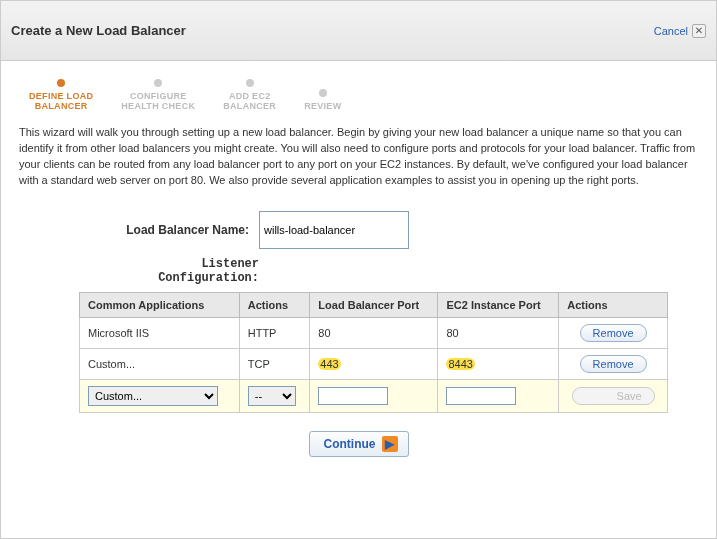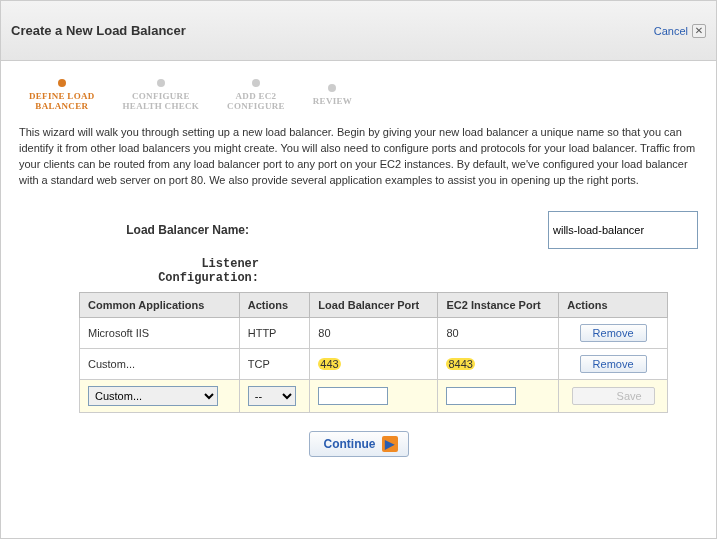--- a/index.html
+++ b/index.html
@@ -24,52 +24,52 @@
     .titlebar h1 { font-size: 13px; font-weight: bold; color: #333; }
     .cancel-group { display: flex; align-items: center; gap: 4px; margin-left: 42px; }
     .cancel-link { color: #2a5db0; font-size: 11px; cursor: pointer; }
     .close-btn {
       border: 1px solid #aaa; background: #f0f0f0; width: 14px; height: 14px;
       font-size: 10px; line-height: 12px; text-align: center; cursor: pointer;
       border-radius: 2px; color: #555;
     }
     .content { padding: 12px 18px; }
     .stepper {
-      display: flex; align-items: center; margin: 6px 0 14px 10px;
-      gap: 28px; font-size: 9px; font-weight: bold; letter-spacing: .3px; font-family: Liberation Serif, serif;
+      display: flex; align-items: flex-end; margin: 6px 0 14px 10px;
+      gap: 28px; font-size: 9px; font-weight: bold; letter-spacing: .3px;
     }
     .step { text-align: center; color: #bbb; position: relative; }
     .step.active { color: #d97b24; }
     .step-circle {
       width: 8px; height: 8px; border-radius: 50%; background: #ccc;
       margin: 0 auto 4px;
     }
     .step.active .step-circle { background: #d97b24; }
     .intro { font-size: 11px; line-height: 1.45; color: #333; margin-bottom: 22px; }
-    .form-row { margin: 8px 0 8px 70px; display: flex; align-items: center; justify-content: space-between; }
+    .form-row { margin: 8px 0 8px 70px; display: flex; align-items: center; }
     .form-label { font-weight: bold; width: 170px; text-align: right; padding-right: 10px; font-size: 12px; }
     .text-input {
       border: 1px solid #7f9db9; padding: 18px 4px; font-size: 11px; width: 150px; height: 20px;
     }
     .listener-label-row { margin: 8px 0 6px 70px; display: flex; }
     .listener-label { font-weight: bold; width: 170px; text-align: right; font-size: 12px; line-height: 1.2; }
     .table-wrap { margin: 0 30px 0 60px; }
     table { width: 100%; border-collapse: collapse; border: 1px solid #bbb; }
     th {
       background: #e8e8e8; border: 1px solid #bbb; padding: 6px 8px;
       text-align: left; font-size: 11px; font-weight: bold; color: #333;
     }
     td { border: 1px solid #ccc; padding: 6px 8px; font-size: 11px; }
     tr.alt td { background: #fff; }
     tr.highlight td { background: #fffde4; }
     .hl { background: #fde047; padding: 0 2px; border-radius: 6px; }
     .action-btn {
       border: 1px solid #9cb0c9; background: linear-gradient(#fdfdfd,#e6edf5);
       padding: 2px 12px; font-size: 11px; color: #2a5db0; cursor: pointer;
-      border-radius: 2px; min-width: 62px;
+      border-radius: 9px; min-width: 62px;
     }
     .action-btn.disabled { color: #bbb; border-color: #ccc; background: #f4f4f4; cursor: default; padding-left: 44px; }
     .sel { border: 1px solid #7f9db9; font-size: 11px; padding: 1px 2px; height: 20px; }
     .sel.app { width: 130px; }
     .sel.proto { width: 48px; }
     .port-input { border: 1px solid #7f9db9; width: 70px; height: 18px; font-size: 11px; padding: 1px 4px; }
     .continue-row { text-align: center; margin: 18px 0 0; }
     .continue-btn {
       display: inline-flex; align-items: center; gap: 6px;
       border: 1px solid #9cb0c9; background: linear-gradient(#fdfdfd,#e6edf5);
@@ -104,21 +104,21 @@
 BALANCER</div>
     </div>
     <div class="step">
       <div class="step-circle"></div>
       <div class="step-label">CONFIGURE
 HEALTH CHECK</div>
     </div>
     <div class="step">
       <div class="step-circle"></div>
       <div class="step-label">ADD EC2
-CONFIGURE</div>
+BALANCER</div>
     </div>
     <div class="step">
       <div class="step-circle"></div>
       <div class="step-label">REVIEW</div>
     </div>
   </div>
 
   <p class="intro">This wizard will walk you through setting up a new load balancer. Begin by giving your new load balancer a unique name so that you can identify it from other load balancers you might create. You will also need to configure ports and protocols for your load balancer. Traffic from your clients can be routed from any load balancer port to any port on your EC2 instances. By default, we've configured your load balancer with a standard web server on port 80. We also provide several application examples to assist you in opening up the right ports.</p>
 
   <div class="form-row">

